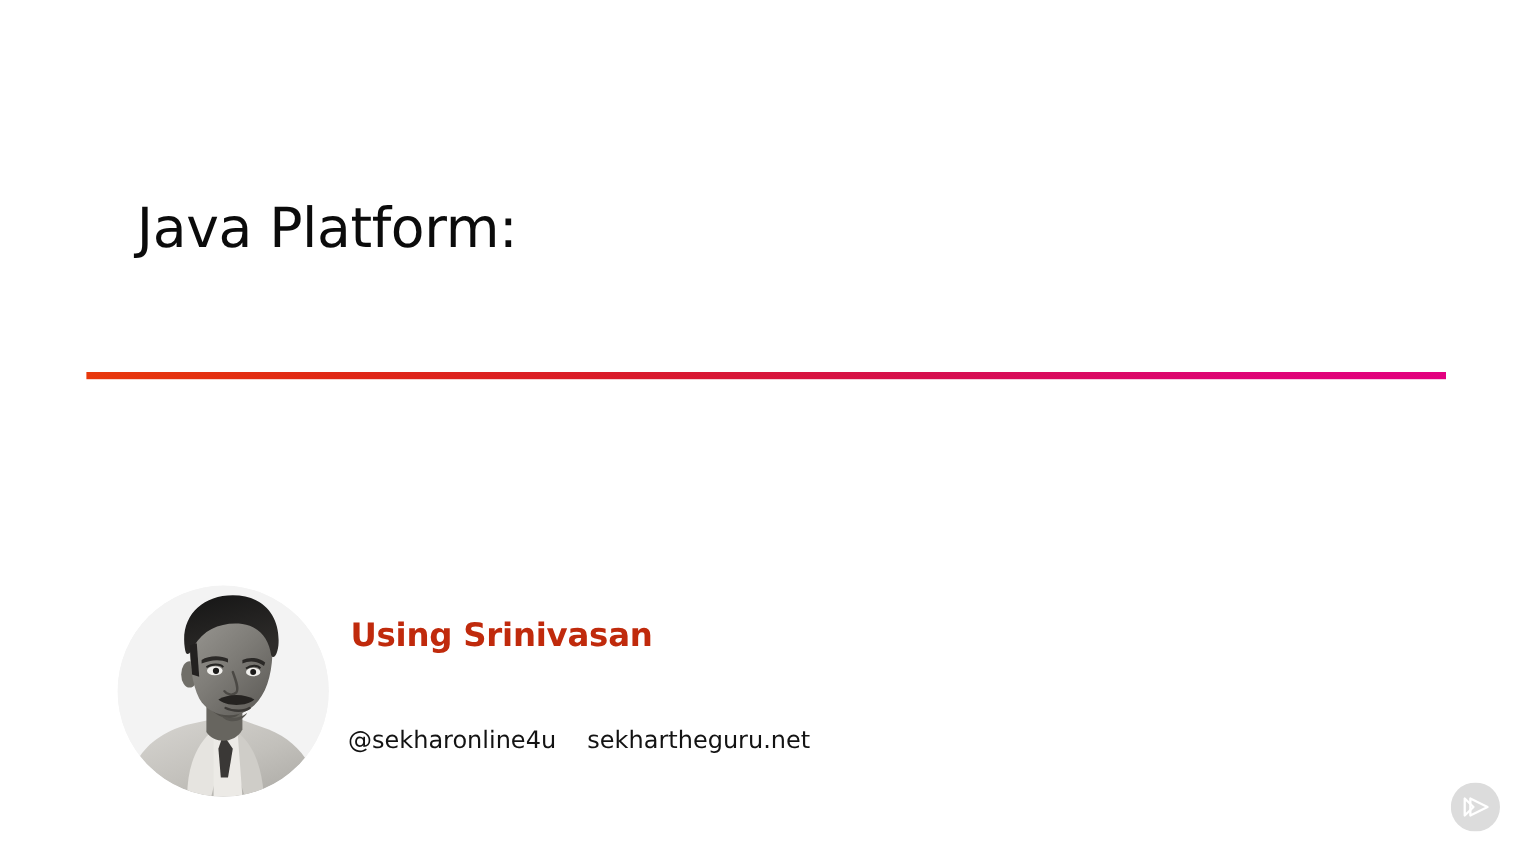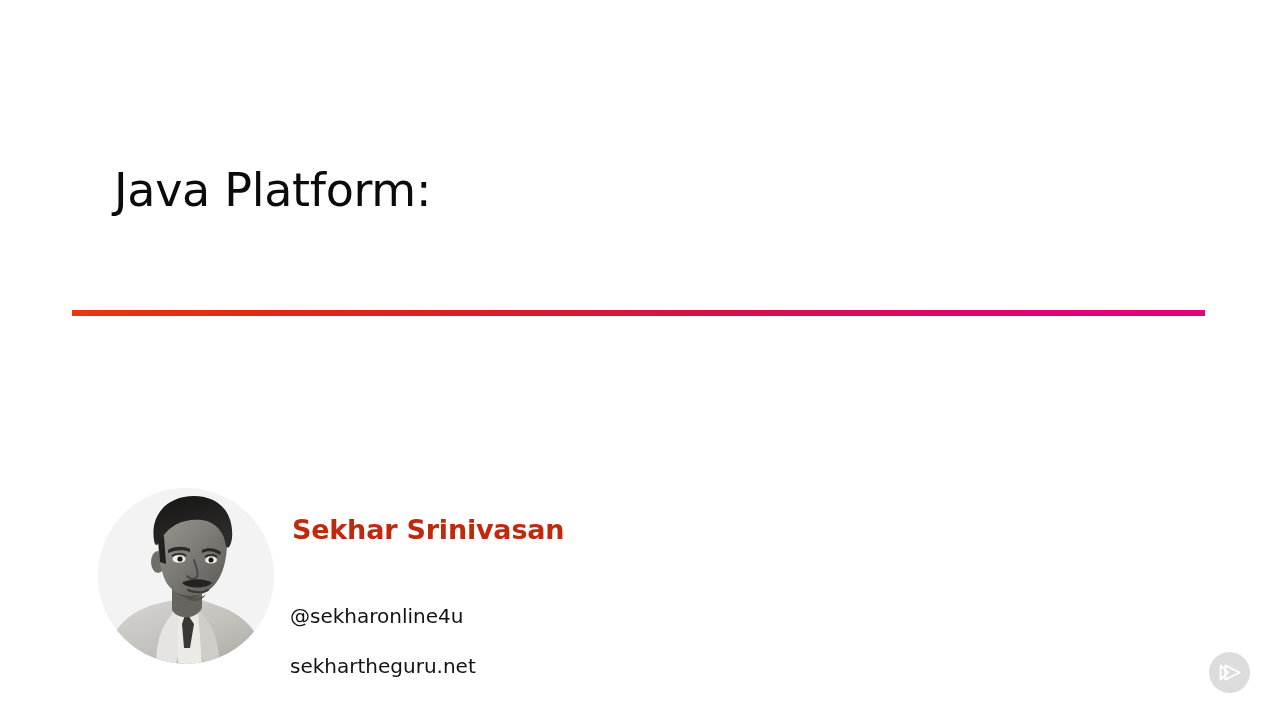--- a/index.html
+++ b/index.html
@@ -87,21 +87,20 @@
     left: 290px;
     top: 604px;
     display: flex;
     align-items: baseline;
     gap: 26px;
     font-family: "DejaVu Sans", sans-serif;
     font-size: 20px;
     font-weight: 400;
     color: #131313;
     white-space: nowrap;
-    flex-direction: column;
   }
 
   
   .brand-logo {
     position: absolute;
     left: 1209px;
     top: 652px;
     width: 41px;
     height: 41px;
   }
@@ -184,21 +183,21 @@
 
         <path d="M84 95 C92 90 106 90 114 95 C108 101 90 101 84 95 Z" fill="#252321"></path>
 
         <path d="M90 102 C96 105 106 105 110 102" stroke="#3b3936" stroke-width="2" fill="none" stroke-linecap="round"></path>
 
         <path d="M86 108 C94 112 104 110 108 106 C104 114 92 116 86 108 Z" fill="#55534e"></path>
       </g>
     </svg>
   </div>
 
-  <div class="author-name">Sekhar Srinivasan</div>
+  <div class="author-name">Using Srinivasan</div>
 
   <div class="author-links">
     <span>@sekharonline4u</span>
     <span>sekhartheguru.net</span>
   </div>
 
   <div class="brand-logo">
     <svg viewBox="0 0 41 41" xmlns="http://www.w3.org/2000/svg">
       <circle cx="20.5" cy="20.5" r="20.5" fill="#dcdcdc"></circle>
       <g fill="none" stroke="#ffffff" stroke-width="1.9" stroke-linejoin="round" stroke-linecap="round">

